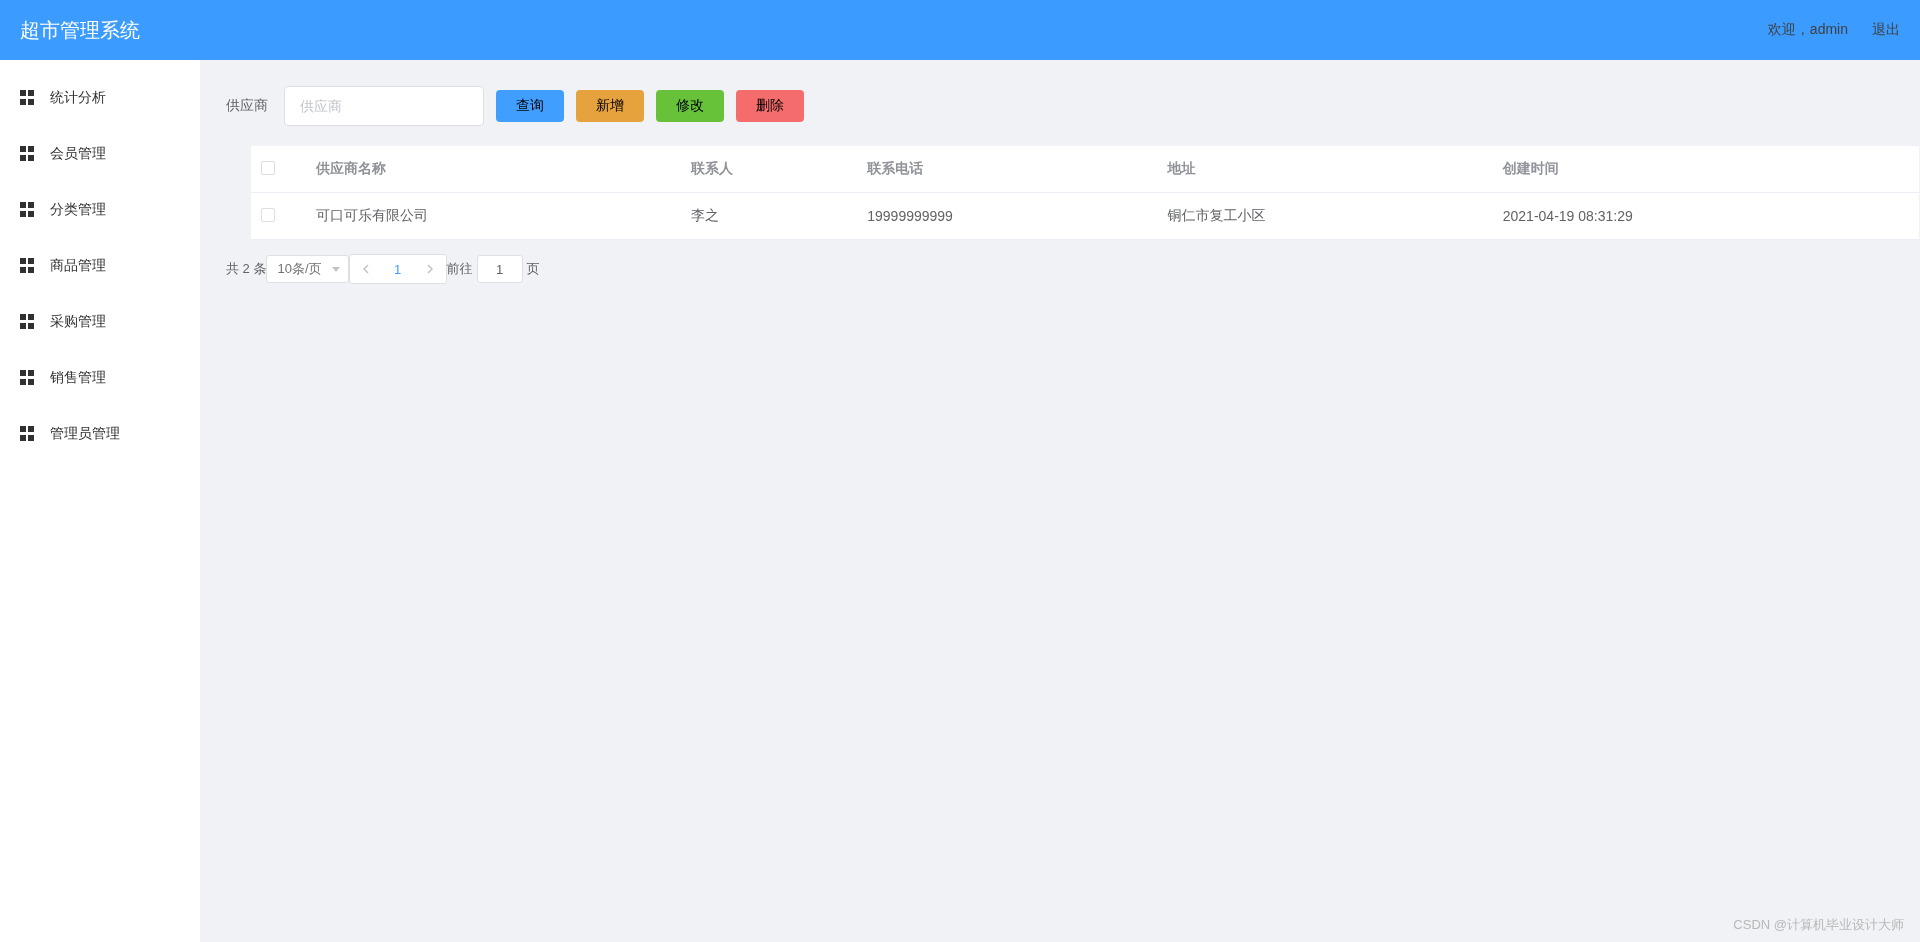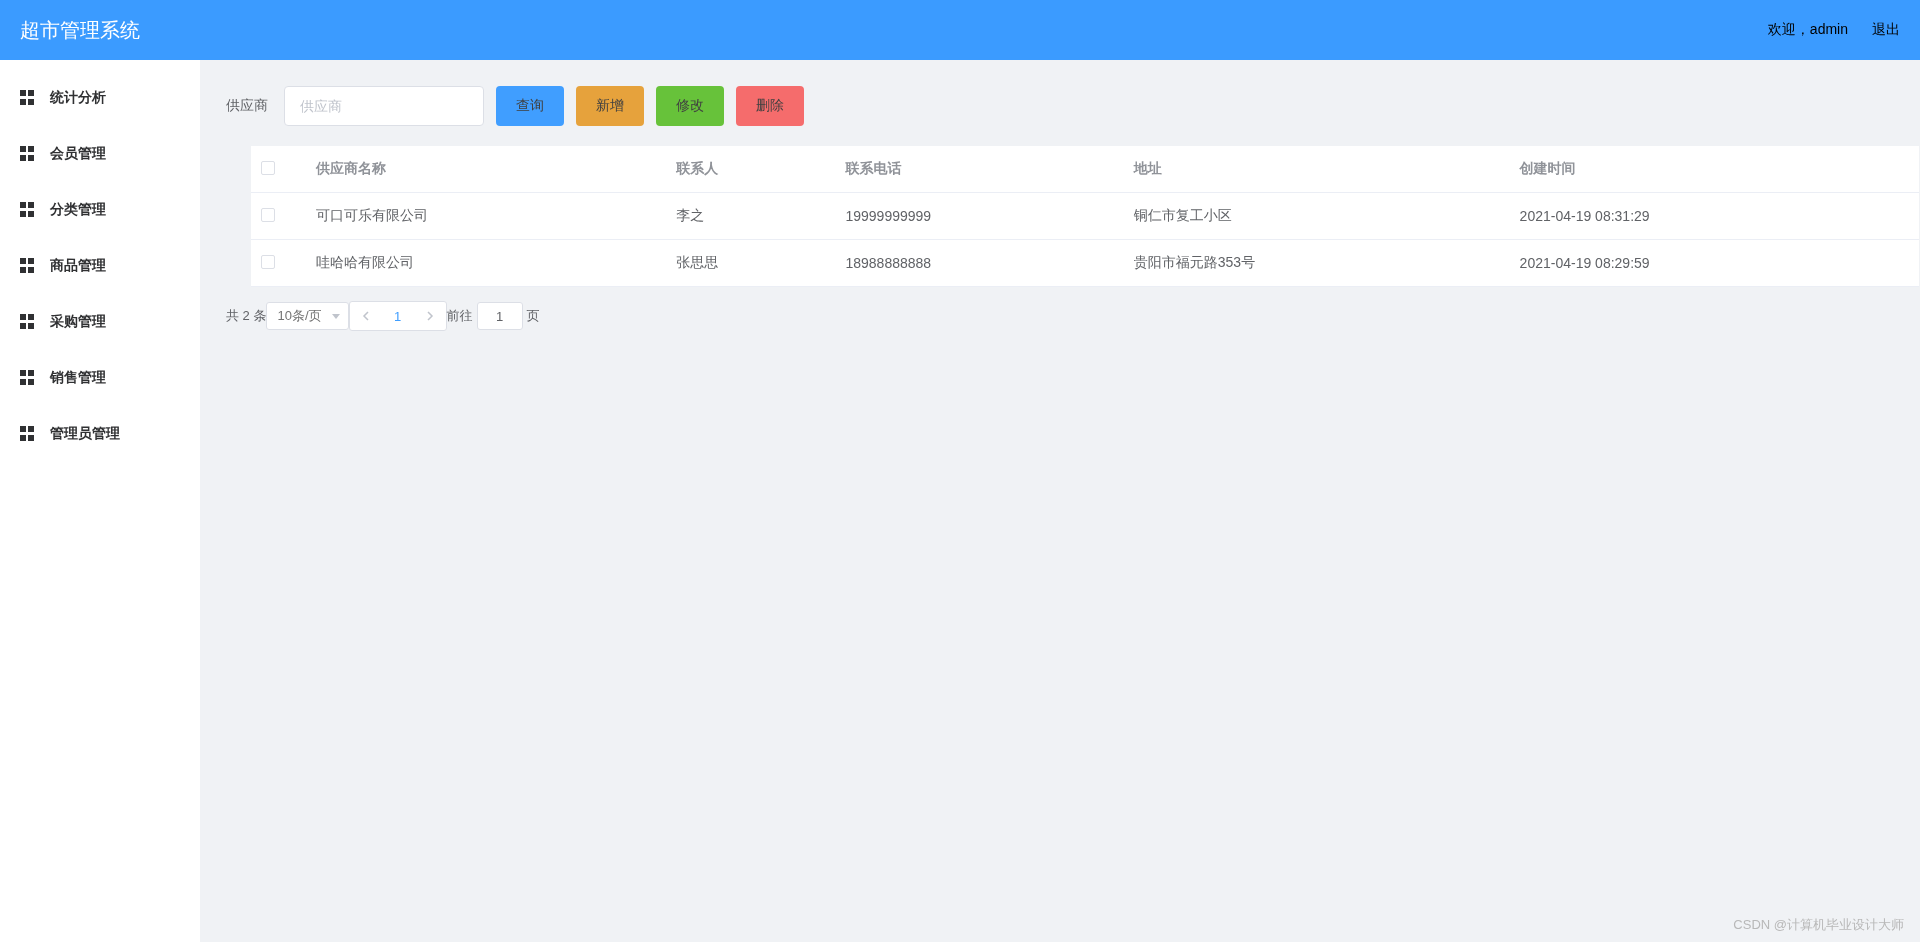--- a/index.html
+++ b/index.html
@@ -1,38 +1,38 @@
 <!DOCTYPE html>
 <html><head>
   <meta charset="utf-8">
   <style>
     * { margin: 0; padding: 0; box-sizing: border-box; }
     body { font-family: "Helvetica Neue", Helvetica, "PingFang SC", "Microsoft YaHei", Arial, sans-serif; font-size: 14px; color: #606266; background: #f0f2f5; }
     
     .header { background: #3b9bff; height: 60px; display: flex; align-items: center; justify-content: space-between; padding: 0 20px; color: #fff; }
     .header-title { font-size: 20px; font-weight: 400; }
     .header-right { display: flex; align-items: center; gap: 24px; font-size: 14px; }
-    .header-link { color: #000000; cursor: pointer; }
+    .header-link { color: #404040; cursor: pointer; }
     
     .container { display: flex; height: calc(100vh - 60px); }
     
     .sidebar { width: 200px; background: #fff; padding-top: 10px; }
     .sidebar-item { display: flex; align-items: center; height: 56px; padding: 0 20px; cursor: pointer; color: #303133; gap: 14px; }
     .sidebar-item.active { color: #409eff; }
     .sidebar-icon { width: 16px; height: 16px; display: inline-flex; flex-wrap: wrap; gap: 2px; }
     .sidebar-icon span { width: 6px; height: 6px; background: currentColor; }
-    .sidebar-label { font-size: 14px; font-weight: bold; }
+    .sidebar-label { font-size: 14px; }
     
     .main { flex: 1; padding: 26px; overflow: auto; }
     
     .toolbar { display: flex; align-items: center; gap: 12px; margin-bottom: 20px; }
     .toolbar-label { color: #606266; margin-right: 4px; }
     .input { height: 40px; border: 1px solid #dcdfe6; border-radius: 4px; padding: 0 15px; font-size: 14px; color: #606266; outline: none; width: 200px; background: #fff; }
     .input::placeholder { color: #c0c4cc; }
-    .btn { height: 40px; padding: 0 20px; border: none; border-radius: 4px; color: #404040; cursor: pointer; font-size: 14px; text-align: center; }
+    .btn { height: 32px; padding: 0 20px; border: none; border-radius: 4px; color: #000000; cursor: pointer; font-size: 14px; text-align: center; }
     .btn-primary { background: #409eff; }
     .btn-warning { background: #e6a23c; }
     .btn-success { background: #67c23a; }
     .btn-danger { background: #f56c6c; }
     
     .table { width: 100%; background: #fff; border-collapse: collapse; margin-left: 25px; }
     .table th, .table td { padding: 14px 10px; text-align: left; border-bottom: 1px solid #ebeef5; }
     .table th { color: #909399; font-weight: 600; font-size: 14px; background: #fff; }
     .table td { color: #606266; font-size: 14px; }
     .checkbox { width: 14px; height: 14px; border: 1px solid #dcdfe6; border-radius: 2px; background: #fff; display: inline-block; cursor: pointer; }
@@ -149,28 +149,20 @@
       </thead>
       <tbody>
         <tr>
           <td class="col-check"><span class="checkbox"></span></td>
           <td>可口可乐有限公司</td>
           <td>李之</td>
           <td>19999999999</td>
           <td>铜仁市复工小区</td>
           <td>2021-04-19 08:31:29</td>
         </tr>
-        <tr>
-          <td class="col-check"><span class="checkbox"></span></td>
-          <td>哇哈哈有限公司</td>
-          <td>张思思</td>
-          <td>18988888888</td>
-          <td>贵阳市福元路353号</td>
-          <td>2021-04-19 08:29:59</td>
-        </tr>
       </tbody>
     </table>
 
     <div class="pagination">
       <span>共 2 条</span>
       <div class="select">
         <span>10条/页</span>
         <span class="select-arrow"></span>
       </div>
       <div class="pager">

